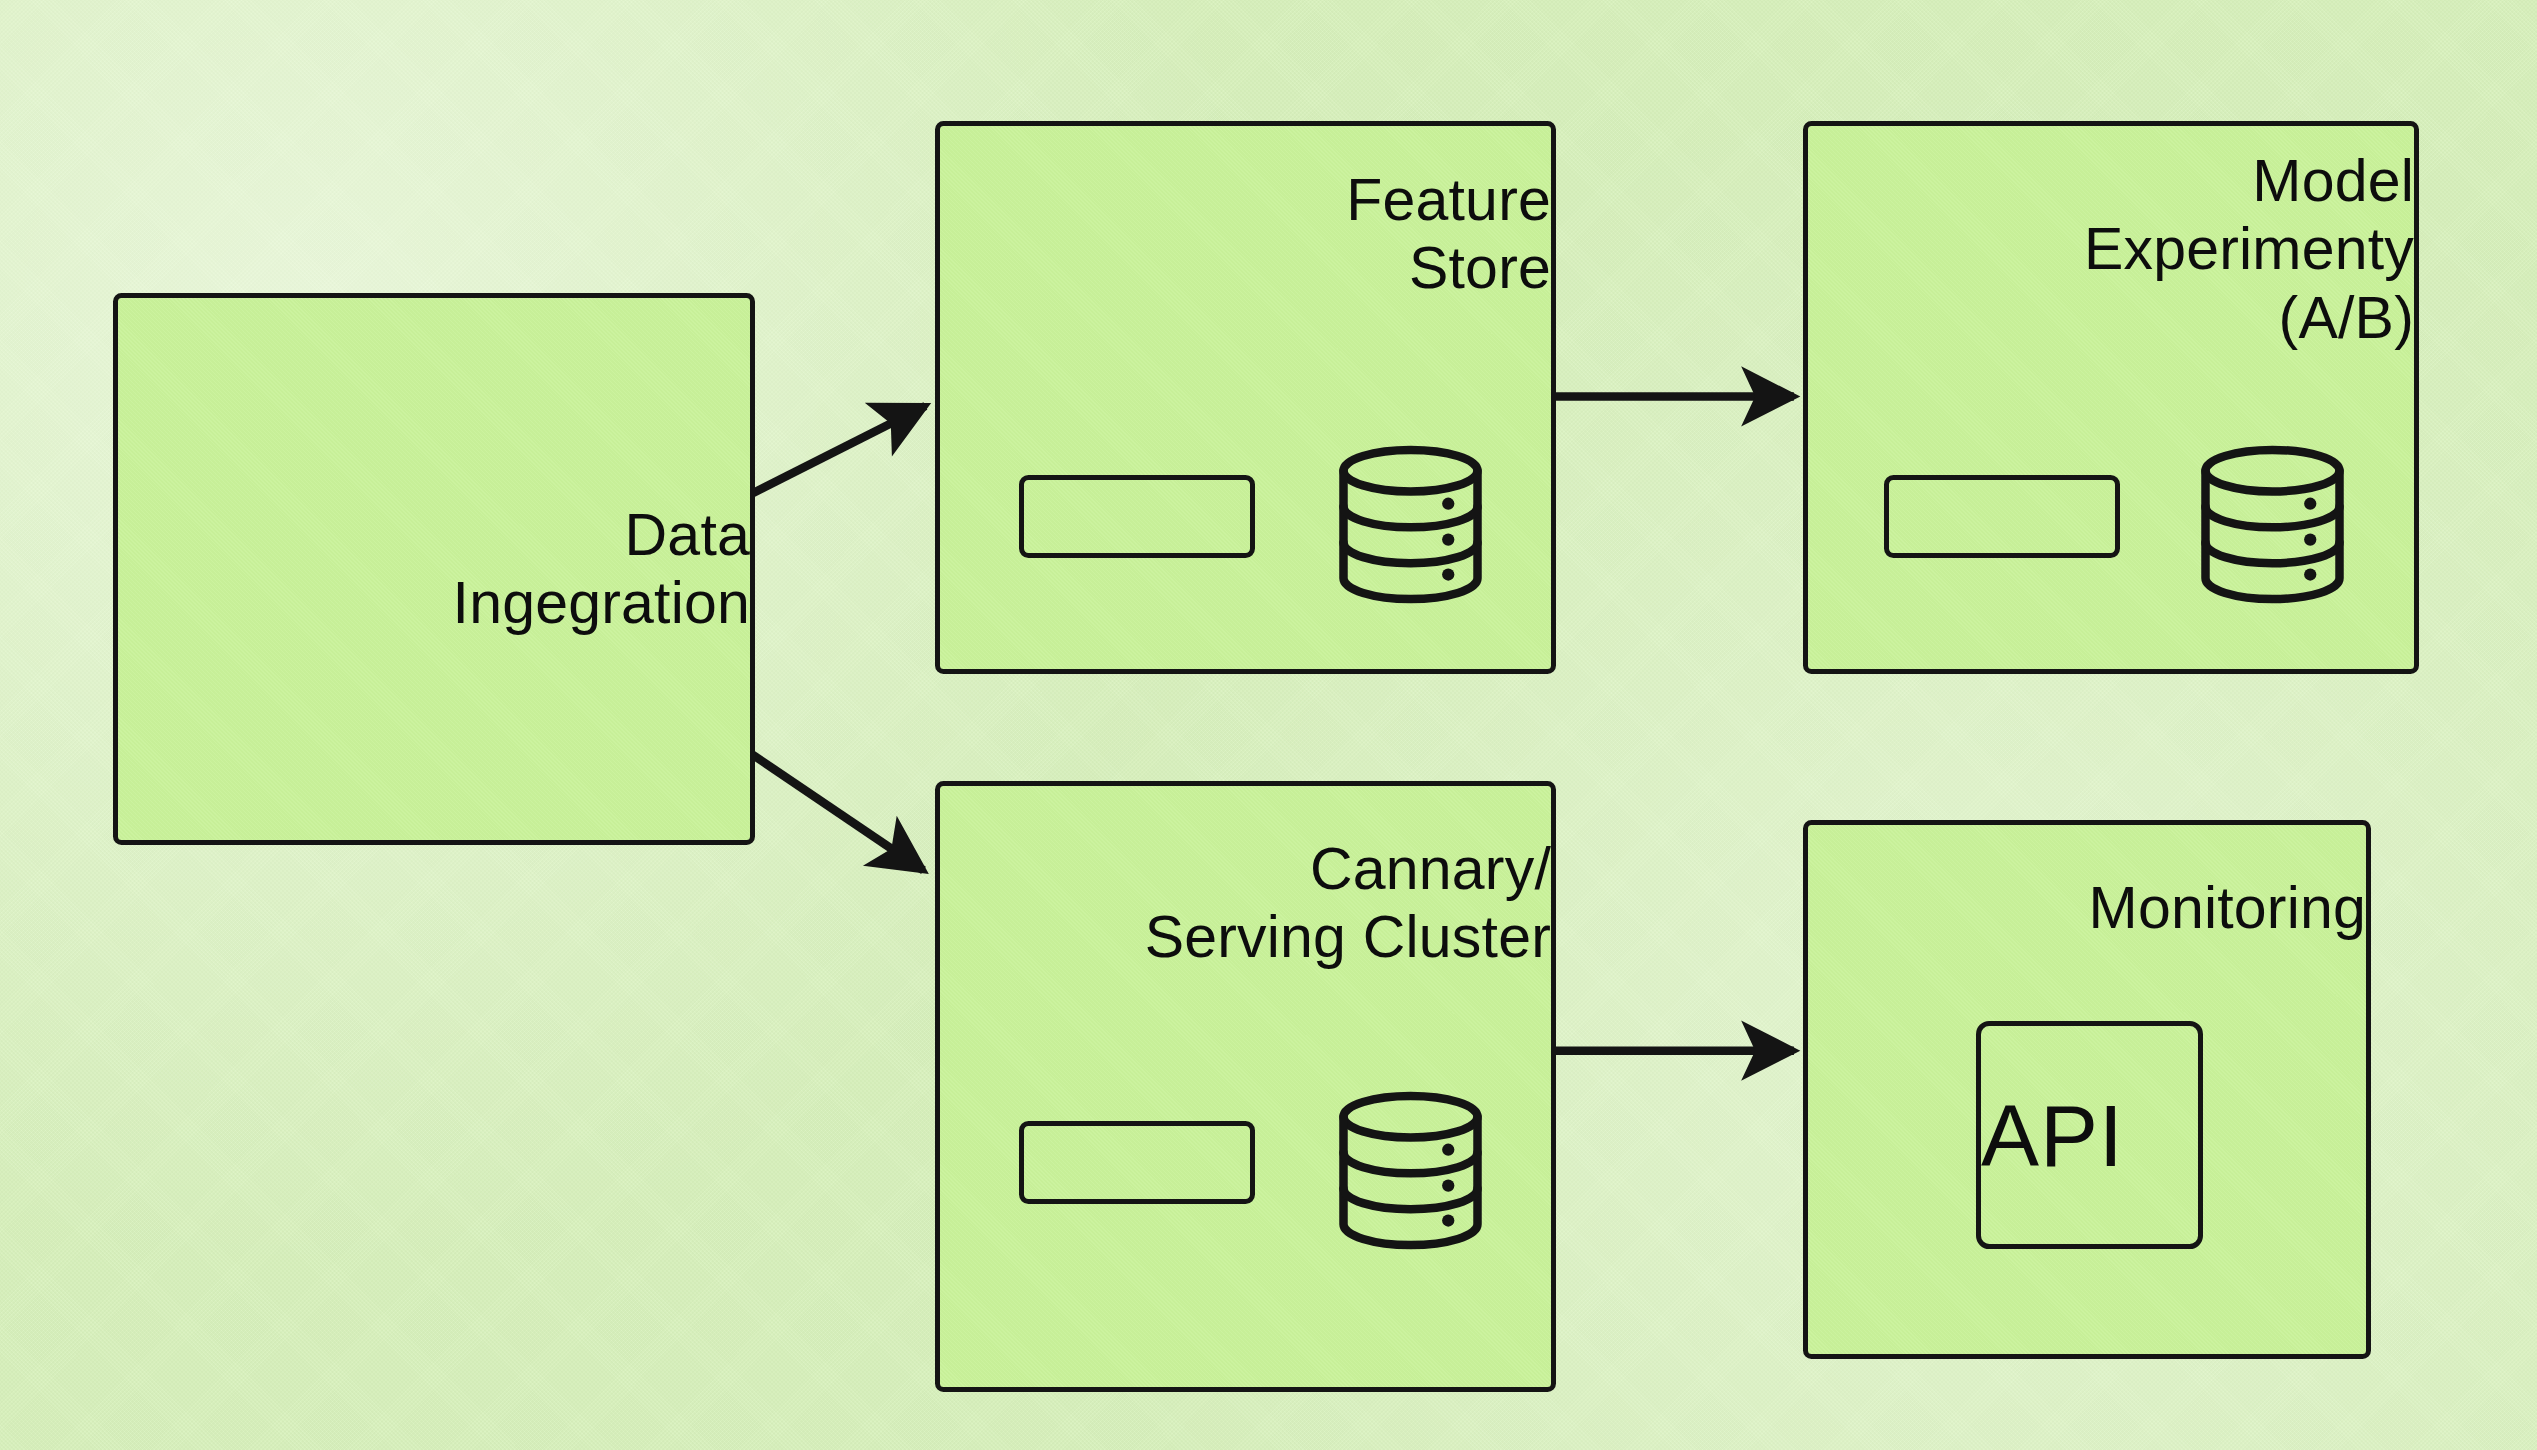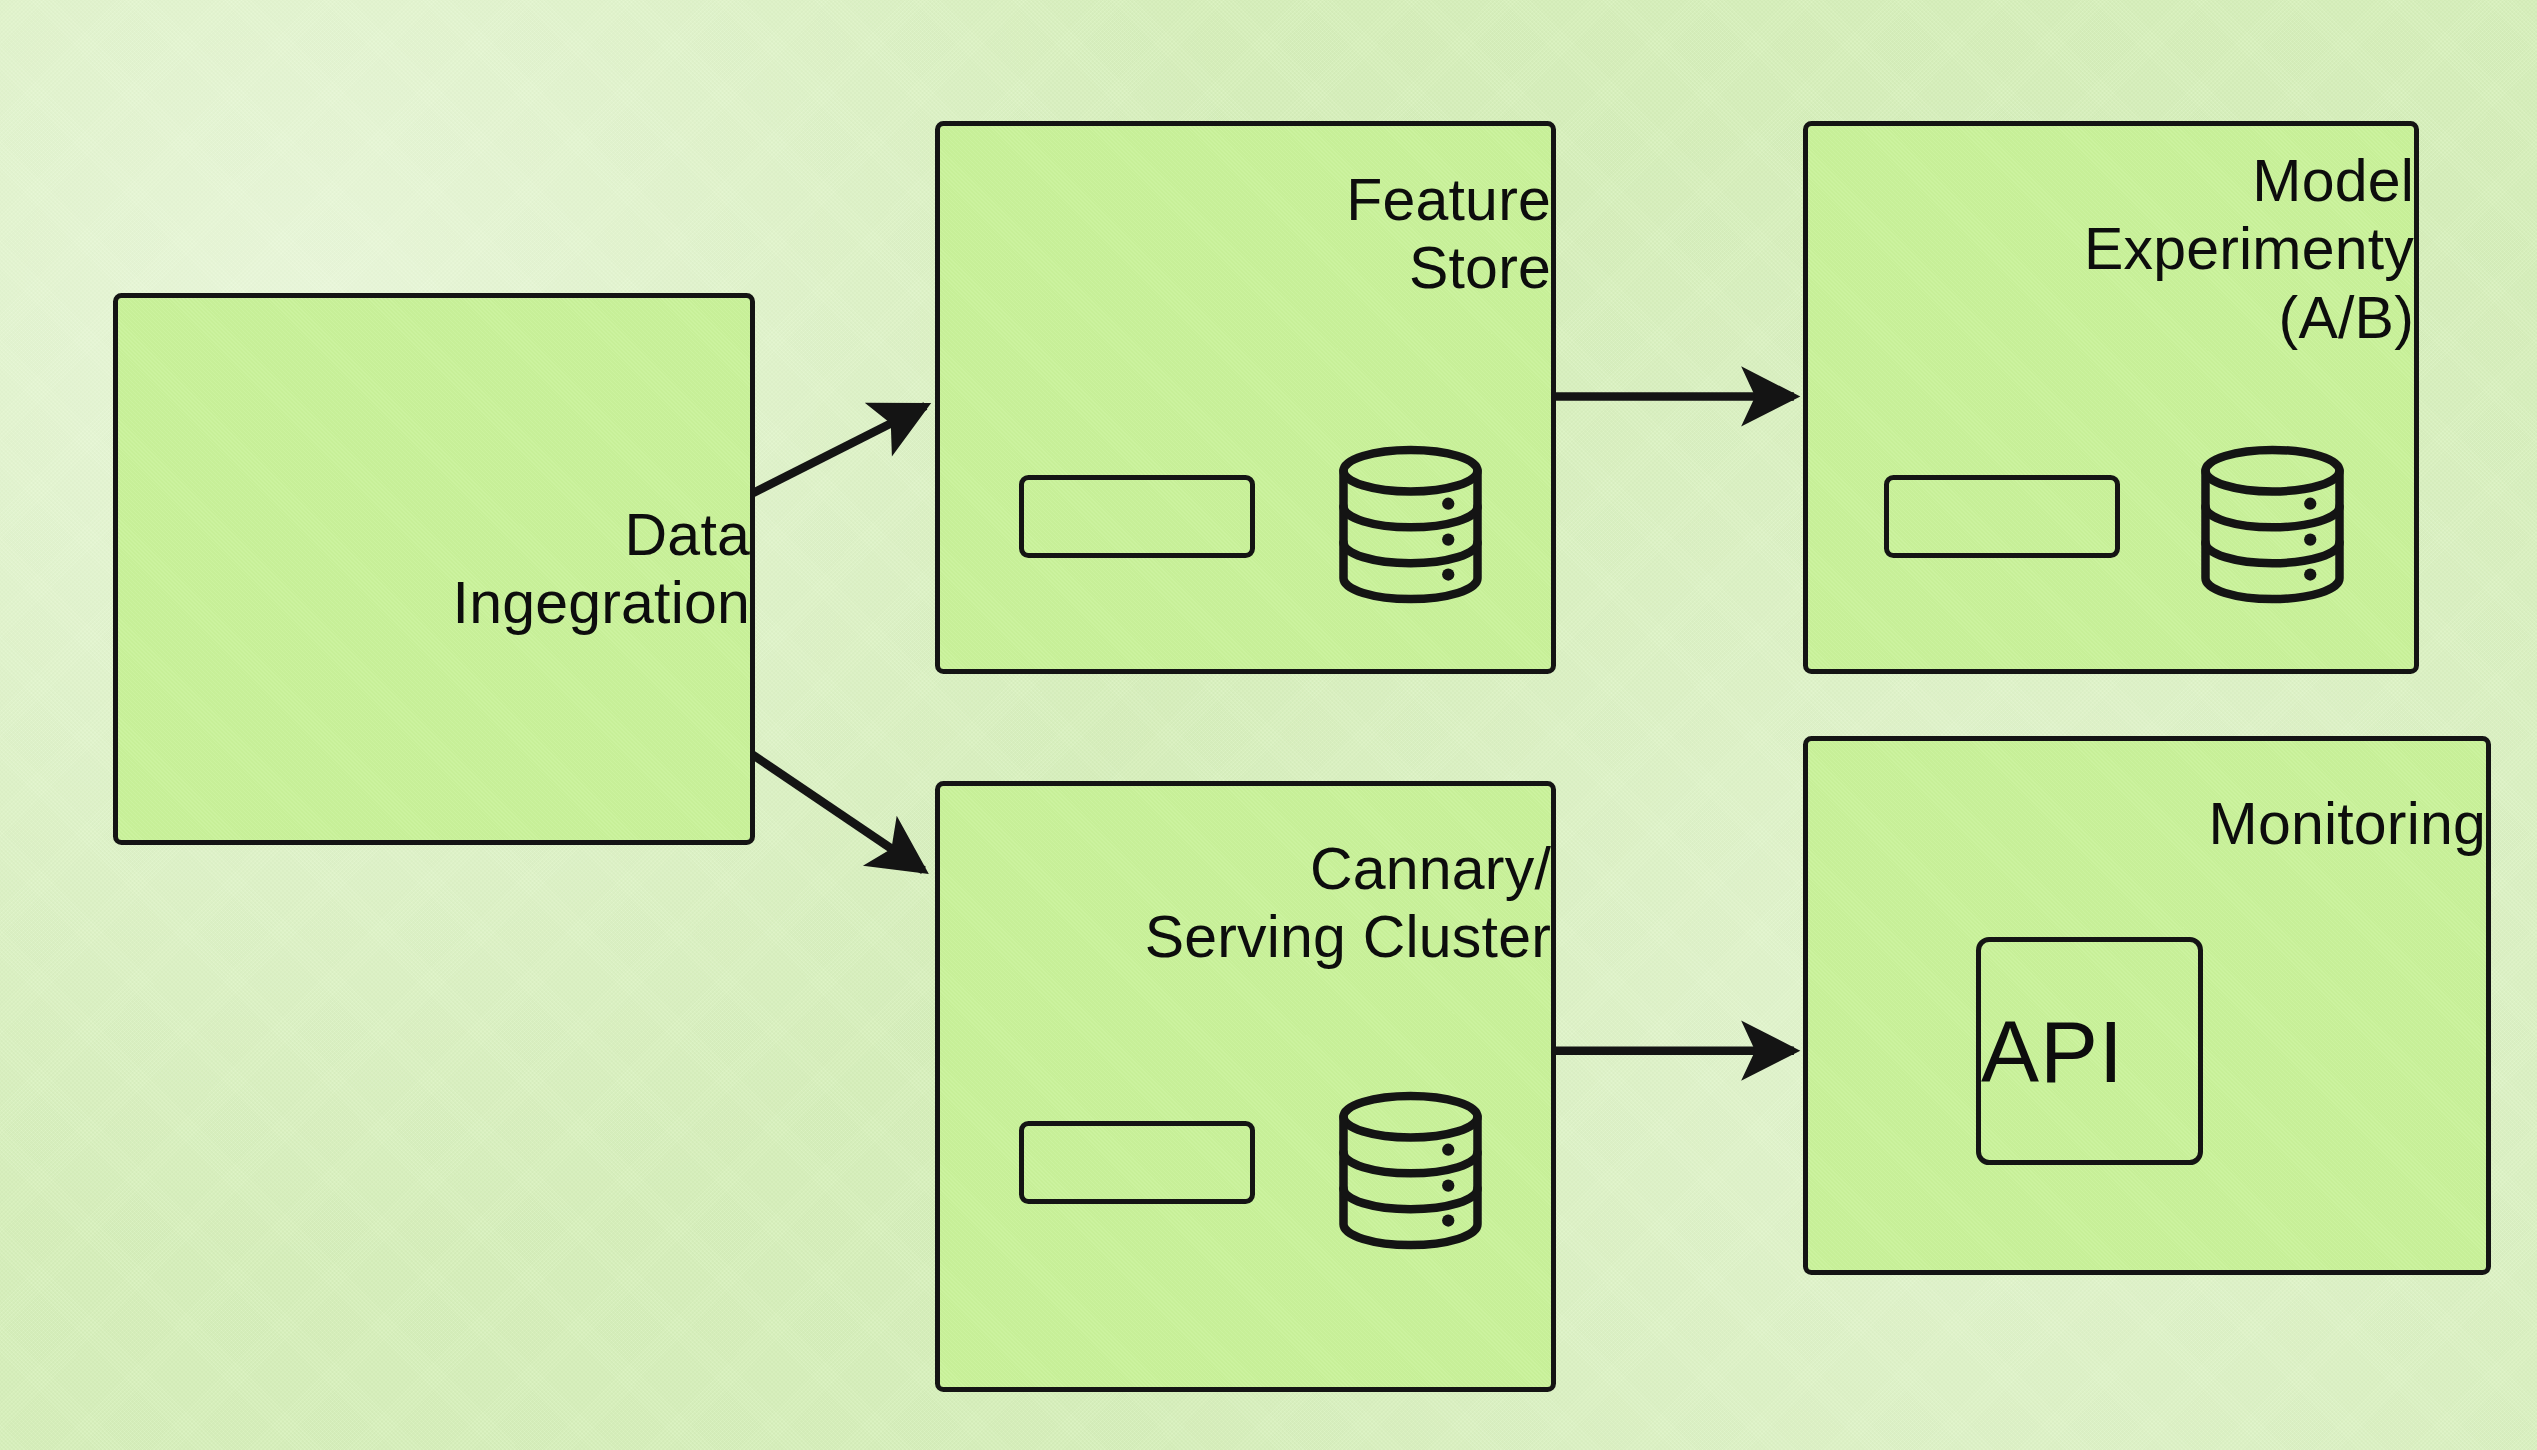--- a/index.html
+++ b/index.html
@@ -172,21 +172,21 @@
         <path d="M9 27 V141 A71 22 0 0 0 151 141 V27"></path>
         <path d="M9 65 A71 22 0 0 0 151 65"></path>
         <path d="M9 103 A71 22 0 0 0 151 103"></path>
       </g>
       <circle cx="120" cy="62" r="6.5" fill="#141414"></circle>
       <circle cx="120" cy="100" r="6.5" fill="#141414"></circle>
       <circle cx="120" cy="137" r="6.5" fill="#141414"></circle>
     </svg>
   </div>
 
-  <div class="node" style="left:1803px; top:736px; width:688px; height:539px;">
+  <div class="node" style="left:1803px; top:820px; width:568px; height:539px;">
     <div class="node-title topset" style="top:49px;">Monitoring</div>
 
     <div class="api-box" style="left:168px; top:196px; width:227px; height:228px;">
       <span class="api-label">API</span>
     </div>
   </div>
 
 </div>
 
 

